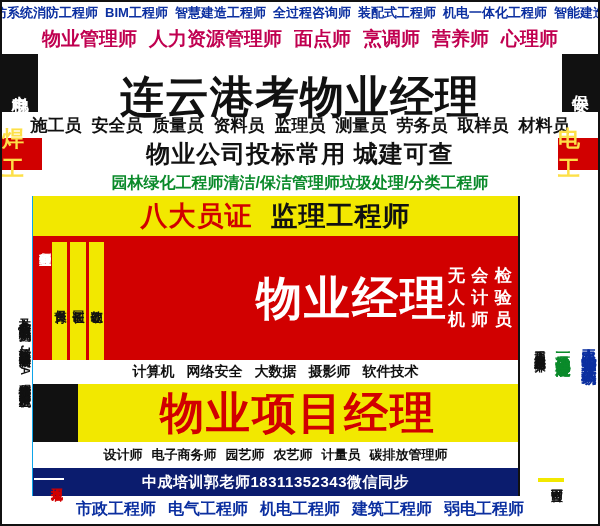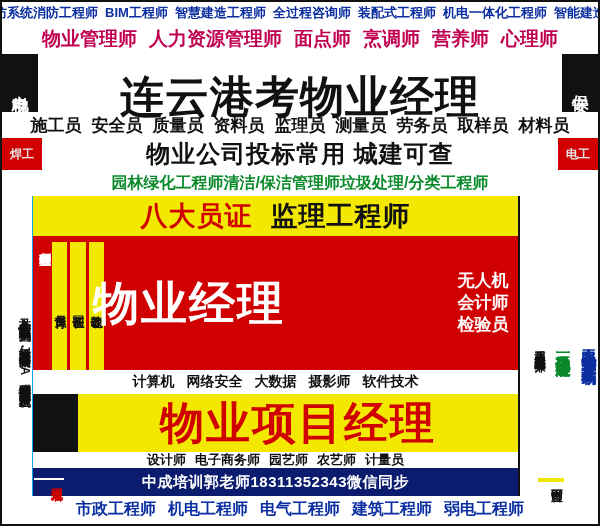--- a/index.html
+++ b/index.html
@@ -78,22 +78,22 @@
     font-weight:bold;
     gap:10px;
   }
   .rowD{
     height:32px;
     background:#ffffff;
     display:flex;align-items:center;
   }
   .rowD .redbox{
     width:40px;height:100%;
-    background:#d10000;color:#e5e5e5;
-    font-size:12px;font-weight:bold;
+    background:#d10000;color:#fde047;
+    font-size:22px;font-weight:bold;
     display:flex;align-items:center;justify-content:center;
   }
   .rowD .mid{
     flex:1;text-align:center;
     font-size:24px;font-weight:bold;color:#111;
     letter-spacing:1px;
   }
   .rowE{
     height:26px;
     background:#ffffff;
@@ -182,32 +182,32 @@
   }
   .bm-left .lab2{
     background:#d10000;color:#fff;
     font-size:12px;font-weight:bold;
     writing-mode:vertical-rl;
     padding:2px 1px;
     line-height:1.1;
   }
   .bm-center{
     flex:1;
-    display:flex;flex-direction:column;align-items:flex-start;justify-content:center;
+    display:flex;flex-direction:column;align-items:flex-end;justify-content:center;
   }
   .bigwhite{
     color:#ffffff;
     font-size:46px;
     font-weight:bold;
     letter-spacing:2px;
     line-height:1;
   }
   .bm-right{
     width:70px;
-    display:flex;flex-direction:column;align-items:center;justify-content:center;
+    display:flex;align-items:center;justify-content:center;
     color:#ffffff;
     font-size:17px;font-weight:bold;
     line-height:1.28;
   }
   .band-thin{
     height:24px;
     background:#ffffff;
     display:flex;align-items:center;justify-content:center;
     gap:12px;
     color:#111;font-size:14px;font-weight:bold;
@@ -215,21 +215,21 @@
   .band-yellow2{
     height:58px;
     background:#f2e800;
     display:flex;align-items:center;justify-content:center;margin-left:45px;
   }
   .band-yellow2 .t{
     color:#d10000;
     font-size:44px;font-weight:bold;letter-spacing:2px;
   }
   .band-thin2{
-    height:16px;
+    height:26px;
     background:#ffffff;
     display:flex;align-items:center;justify-content:center;
     gap:9px;
     color:#111;font-size:13px;font-weight:bold;
   }
   .band-blue{
     height:28px;
     background:#0b1c6e;
     display:flex;align-items:center;justify-content:center;
     color:#ffffff;font-size:15px;font-weight:bold;
@@ -362,38 +362,39 @@
       <div class="band-yellow2">
         <span class="t">物业项目经理</span>
       </div>
 
       <div class="band-thin2">
         <span>设计师</span>
         <span>电子商务师</span>
         <span>园艺师</span>
         <span>农艺师</span>
         <span>计量员</span>
+        <span>碳排放管理师</span>
       </div>
 
       <div class="band-blue">中成培训郭老师18311352343微信同步</div>
 
     </div>
 
     <div class="rightcol">
       <div class="vcell vc-sm">工程师 房地产 房地产经纪人 中介员</div>
       <div class="vcell vc-green">一体化项目建设 智能建造</div>
       <div class="vcell vc-blue">水电工 绿化工 管道工 木工 抹灰工 砌筑工</div>
     </div>
 
   </div>
 
   <div class="row rowF">
     <span>市政工程师</span>
+    <span>电气工程师</span>
     <span>机电工程师</span>
-    <span>电气工程师</span>
     <span>建筑工程师</span>
     <span>弱电工程师</span>
   </div>
 
   <div class="badge-left">正规报名</div>
   <div class="badge-right">官网可查</div>
 
 </div>
 
 </body></html>

